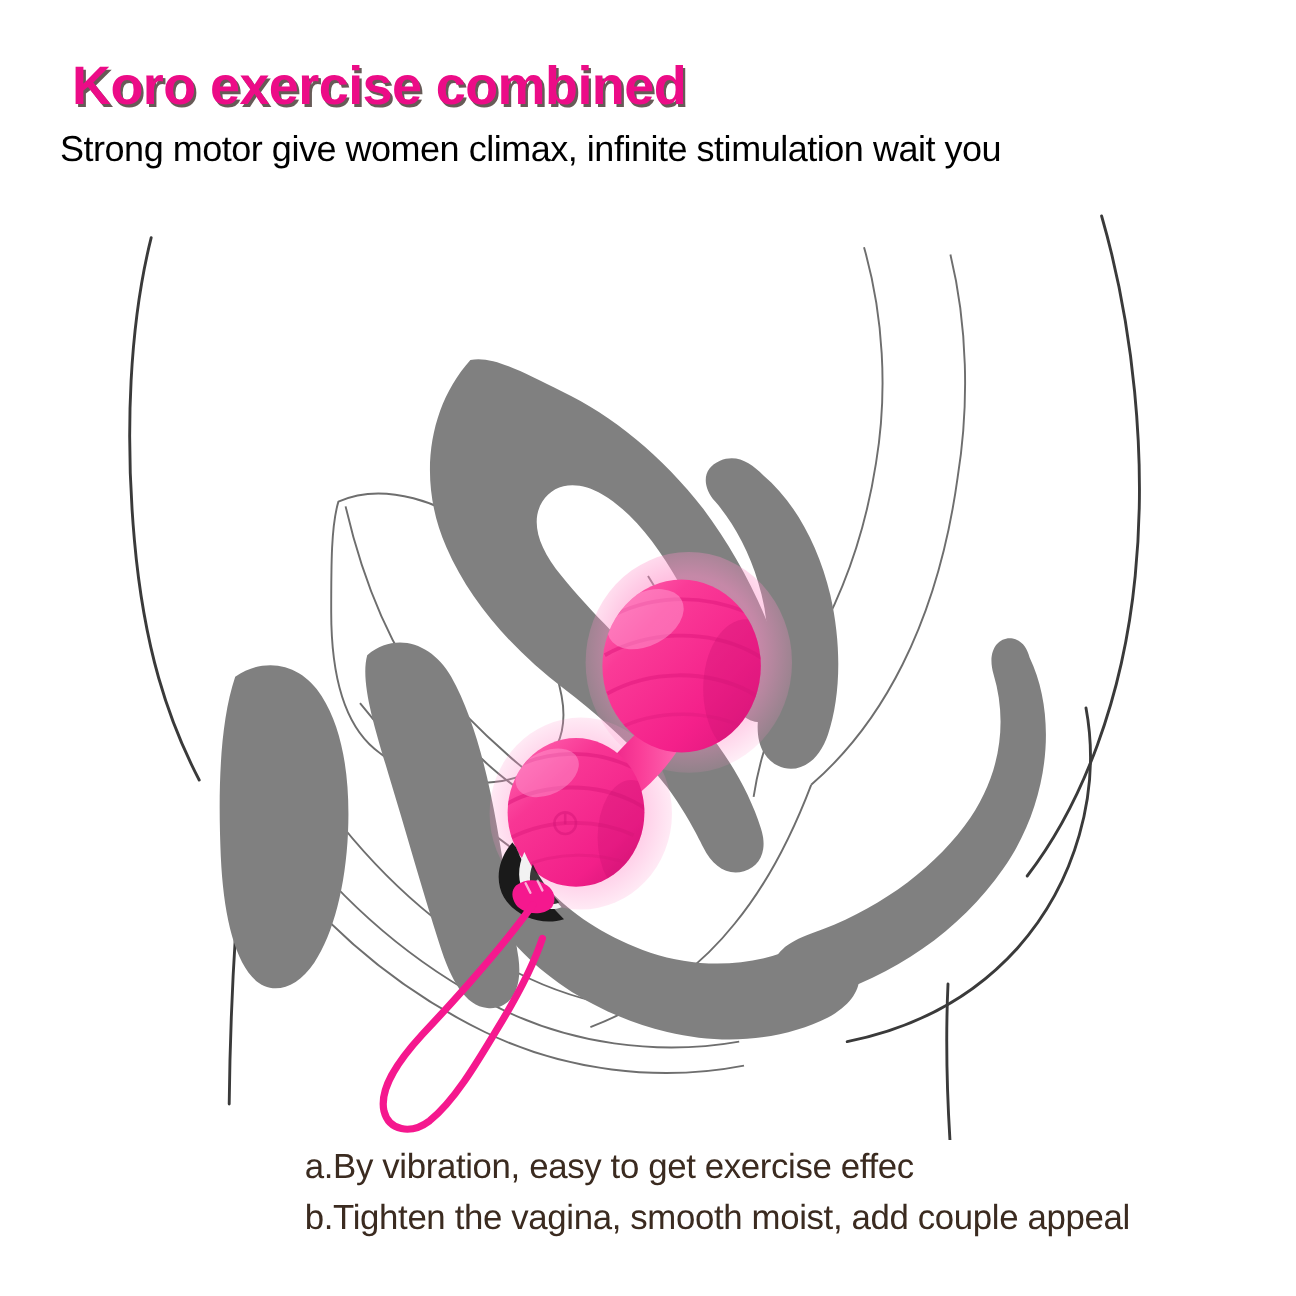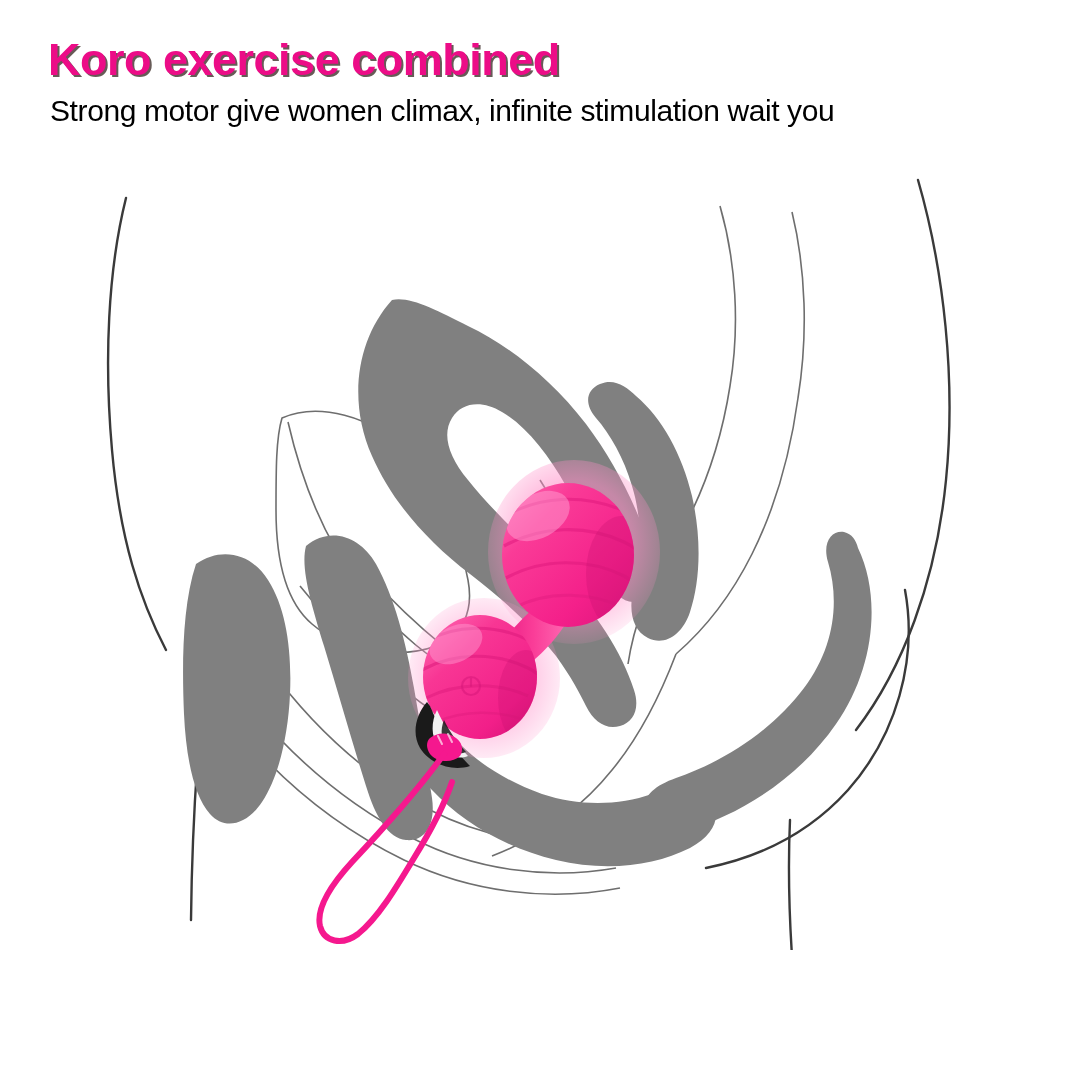--- a/index.html
+++ b/index.html
@@ -33,21 +33,21 @@
   }
 
   #title {
     font-family: "Liberation Sans", sans-serif;
     font-size: 45px;
     font-weight: bold;
     letter-spacing: -0.5px;
     line-height: 1.05;
     color: #EC0C87;
     text-shadow: 2px 2px 0px rgba(60,45,40,0.78);
-    margin: 0;
+    margin: 12px;
     white-space: nowrap;
   }
 
   #subtitle {
     font-family: "Liberation Sans", sans-serif;
     font-size: 30px;
     font-weight: normal;
     letter-spacing: -0.4px;
     line-height: 1.2;
     color: #000000;
@@ -295,14 +295,18 @@
                  C418,640 382,680 352,712
                  C330,736 316,758 320,776
                  C324,792 342,796 358,784
                  C378,768 396,738 414,708
                  C430,682 444,656 452,632" fill="none" stroke="#F5188E" stroke-width="6" stroke-linecap="round" stroke-linejoin="round"></path>
       </g>
 
     </svg>
   </div>
 
+  <div id="footer-block">
+    <div class="footer-line">a.By vibration, easy to get exercise effec</div>
+    <div class="footer-line">b.Tighten the vagina, smooth moist, add couple appeal</div>
+  </div>
 
 </div>
 
 </body></html>

